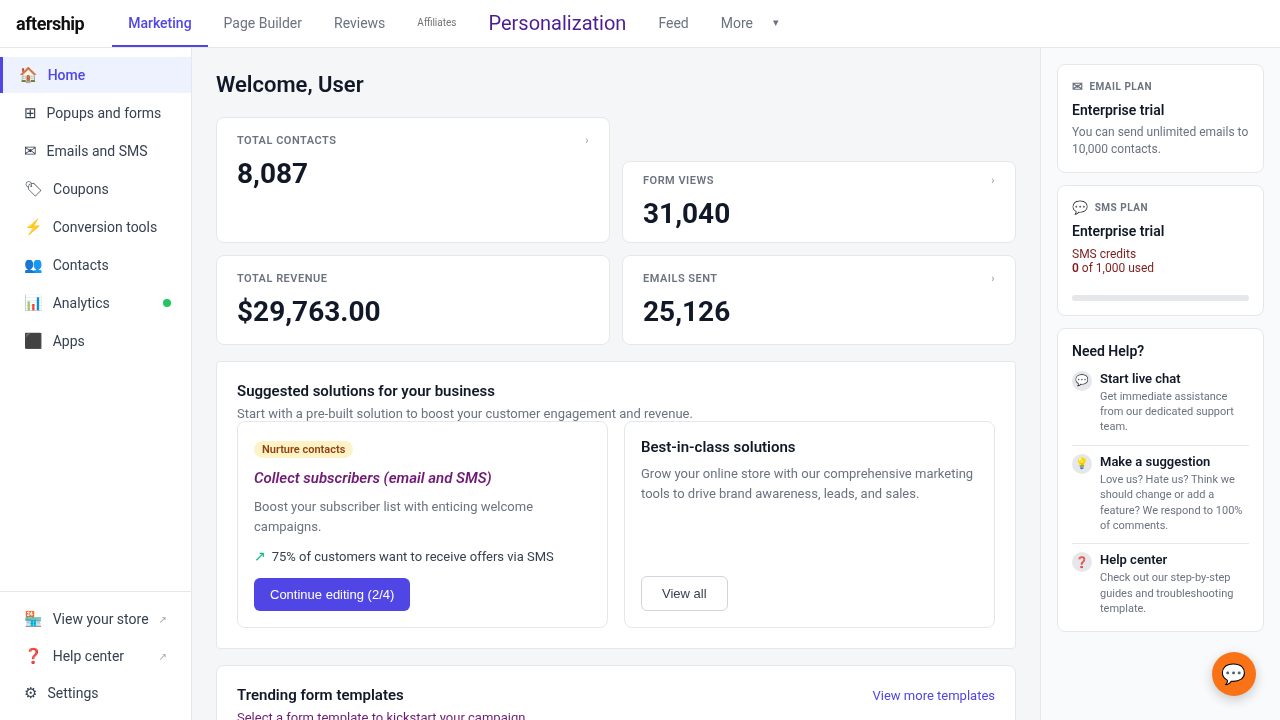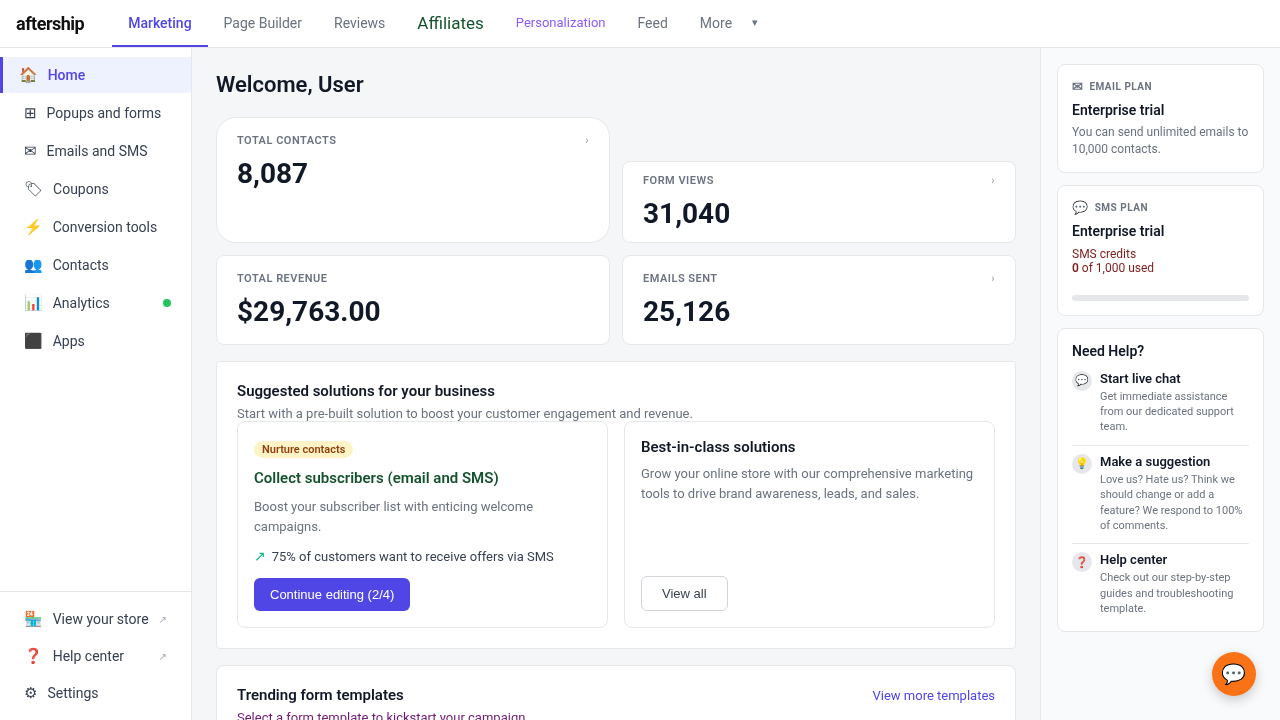--- a/index.html
+++ b/index.html
@@ -12,22 +12,22 @@
 <body>
 
 <nav style="background:#fff;border-bottom:1px solid #e5e7eb;display:flex;align-items:center;padding:0 16px;height:48px;flex-shrink:0;">
   <div style="font-size:18px;font-weight:700;color:#1a1a2e;margin-right:28px;letter-spacing:-0.5px;">
     <span style="color:#111;">aftership</span>
   </div>
   <div style="display:flex;align-items:center;height:100%;">
     <a style="padding:0 16px;height:100%;display:flex;align-items:center;font-size:14px;color:#4f46e5;font-weight:500;border-bottom:2px solid #4f46e5;text-decoration:none;cursor:pointer;">Marketing</a>
     <a style="padding:0 16px;height:100%;display:flex;align-items:center;font-size:14px;color:#6b7280;border-bottom:2px solid transparent;text-decoration:none;cursor:pointer;">Page Builder</a>
     <a style="padding:0 16px;height:100%;display:flex;align-items:center;font-size:14px;color:#6b7280;border-bottom:2px solid transparent;text-decoration:none;cursor:pointer;">Reviews</a>
-    <a style="padding:0 16px;height:100%;display:flex;align-items:center;font-size:17px;color:#14532d;border-bottom:2px solid transparent;text-decoration:none;cursor:pointer;">Affiliates</a>
-    <a style="padding:0 16px;height:100%;display:flex;align-items:center;font-size:13px;color:#8b5cf6;border-bottom:2px solid transparent;text-decoration:none;cursor:pointer;">Personalization</a>
+    <a style="padding:0 16px;height:100%;display:flex;align-items:center;font-size:10px;color:#737373;border-bottom:2px solid transparent;text-decoration:none;cursor:pointer;">Affiliates</a>
+    <a style="padding:0 16px;height:100%;display:flex;align-items:center;font-size:20px;color:#4c1d95;border-bottom:2px solid transparent;text-decoration:none;cursor:pointer;">Personalization</a>
     <a style="padding:0 16px;height:100%;display:flex;align-items:center;font-size:14px;color:#6b7280;border-bottom:2px solid transparent;text-decoration:none;cursor:pointer;">Feed</a>
     <a style="padding:0 16px;height:100%;display:flex;align-items:center;font-size:14px;color:#6b7280;border-bottom:2px solid transparent;text-decoration:none;cursor:pointer;gap:20px;">
       <span>More</span>
       <span style="font-size:11px;">▾</span>
     </a>
   </div>
 </nav>
 
 <div class="layout">
 
@@ -90,21 +90,21 @@
         <span>Settings</span>
       </div>
     </div>
   </aside>
 
   <main style="flex:1;overflow-y:auto;padding:24px;">
     <h1 style="font-size:22px;font-weight:600;color:#111827;margin-bottom:20px;">Welcome, User</h1>
 
     <div style="display:grid;grid-template-columns:1fr 1fr;gap:12px;margin-bottom:16px;">
 
-      <div style="background:#fff;border:1px solid #e5e7eb;border-radius:20px;padding:16px 20px;cursor:pointer;">
+      <div style="background:#fff;border:1px solid #e5e7eb;border-radius:8px;padding:16px 20px;cursor:pointer;">
         <div style="font-size:11px;font-weight:600;color:#6b7280;letter-spacing:0.5px;text-transform:uppercase;display:flex;align-items:center;justify-content:space-between;margin-bottom:10px;">
           <span>TOTAL CONTACTS</span>
           <span style="color:#9ca3af;">›</span>
         </div>
         <div style="font-size:28px;font-weight:700;color:#111827;">8,087</div>
       </div>
 
       <div style="background:#fff;border:1px solid #e5e7eb;border-radius:8px;padding:12px 20px;cursor:pointer;margin-top:44px;">
         <div style="font-size:11px;font-weight:600;color:#6b7280;letter-spacing:0.5px;text-transform:uppercase;display:flex;align-items:center;justify-content:space-between;margin-bottom:10px;">
           <span>FORM VIEWS</span>
@@ -129,21 +129,21 @@
       </div>
     </div>
 
     <div style="background:#fff;border:1px solid #e5e7eb;border-radius:4px;padding:20px;margin-bottom:16px;">
       <div style="font-size:15px;font-weight:600;color:#111827;margin-bottom:6px;">Suggested solutions for your business</div>
       <div style="font-size:13px;color:#6b7280;">Start with a pre-built solution to boost your customer engagement and revenue.</div>
       <div style="display:grid;grid-template-columns:1fr 1fr;gap:16px;">
 
         <div style="border:1px solid #e5e7eb;border-radius:8px;padding:16px;">
           <div style="display:inline-block;background:#fef3c7;color:#92400e;font-size:11px;font-weight:600;padding:2px 8px;border-radius:12px;margin-bottom:10px;">Nurture contacts</div>
-          <div style="font-size:15px;font-weight:600;color:#14532d;margin-bottom:8px;line-height:1.4;">Collect subscribers (email and SMS)</div>
+          <div style="font-size:15px;font-weight:600;color:#701a75;margin-bottom:8px;line-height:1.4;font-style:italic;">Collect subscribers (email and SMS)</div>
           <div style="font-size:13px;color:#6b7280;margin-bottom:12px;line-height:1.5;">Boost your subscriber list with enticing welcome campaigns.</div>
           <div style="display:flex;align-items:center;gap:6px;font-size:13px;color:#374151;margin-bottom:14px;">
             <span style="color:#10b981;font-size:14px;">↗</span>
             <span>75% of customers want to receive offers via SMS</span>
           </div>
           <button style="background:#4f46e5;color:#fff;border:none;border-radius:6px;padding:9px 16px;font-size:13px;font-weight:500;cursor:pointer;">Continue editing (2/4)</button>
         </div>
 
         <div style="border:1px solid #e5e7eb;border-radius:8px;padding:16px;display:flex;flex-direction:column;justify-content:space-between;">
           <div>

